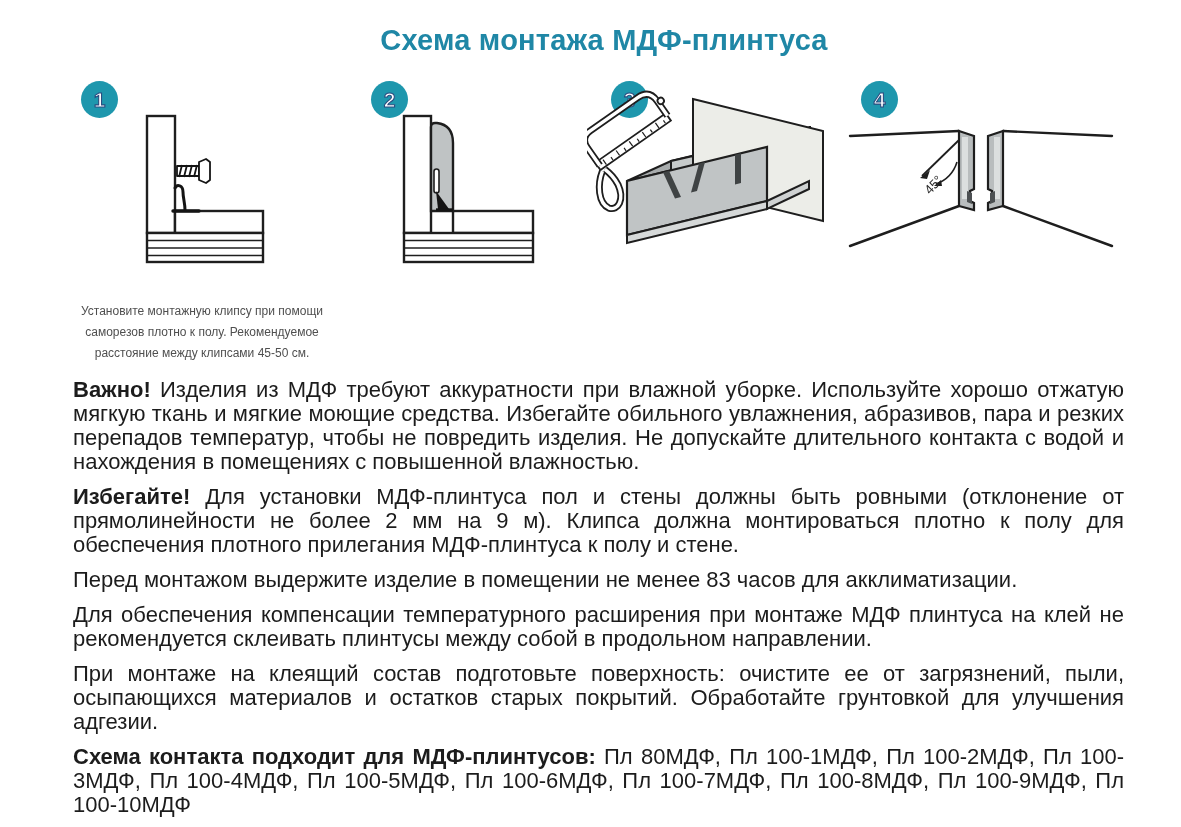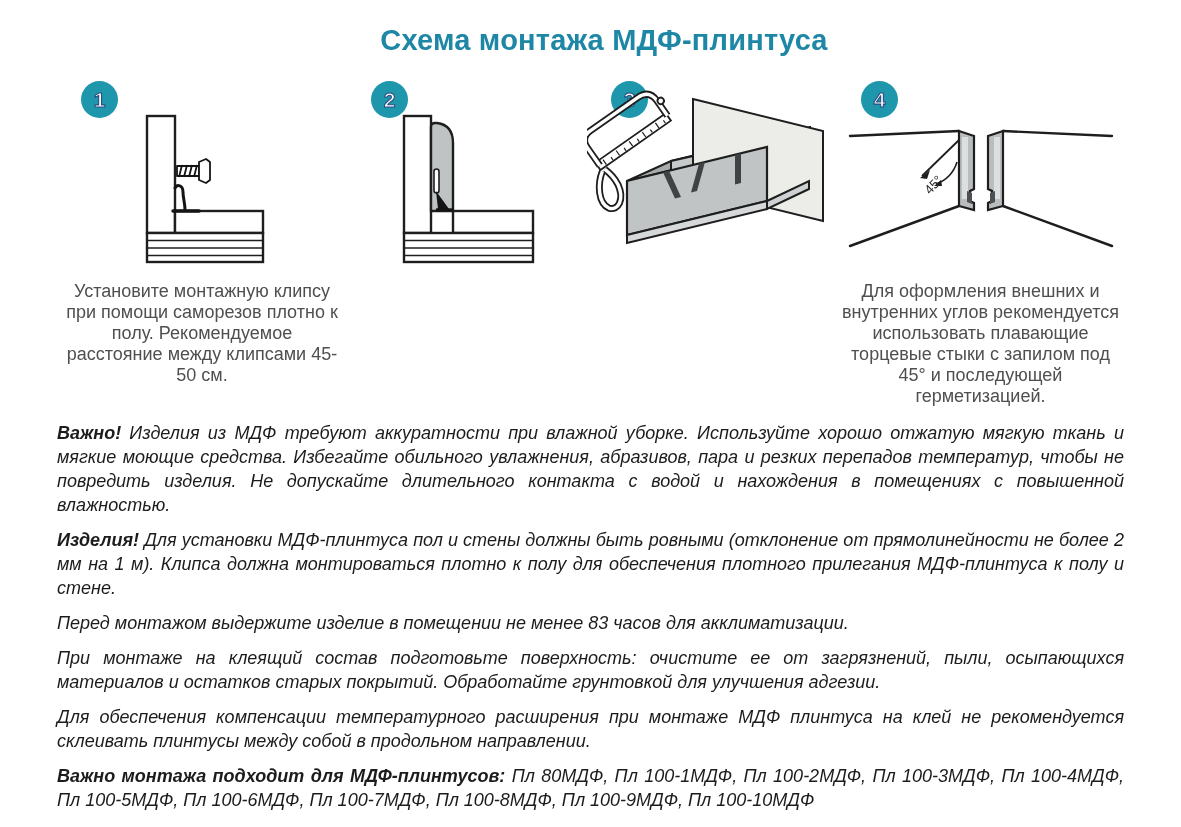--- a/index.html
+++ b/index.html
@@ -32,30 +32,30 @@
   .badge span{
     color:#fff;font-size:21px;font-weight:bold;
     -webkit-text-stroke:1.1px var(--badge_number_outline);
   }
   .figure{
     height:165px;margin-top:-10px;
     display:flex;align-items:flex-end;justify-content:center;
   }
   .figure svg{display:block;}
   .caption{
-    margin:8px auto 0 auto;text-align:center;
-    color:var(--caption_gray);font-size:18px;line-height:21px;
+    margin:28px auto 0 auto;text-align:center;
+    color:var(--caption_gray);font-size:12px;line-height:21px;
   }
   .cap-1{max-width:272px;}
   .cap-2{max-width:162px;}
   .cap-3{max-width:192px;}
   .cap-4{max-width:280px;}
   .bodytext{width:1067px;margin-top:14px;}
   .bodytext p{
-    margin:0 0 11px 0;font-size:18px;line-height:24px;text-align:justify;font-style:italic;
+    margin:0 0 11px 16px;font-size:22px;line-height:24px;text-align:justify;
   }
   .bodytext p b{font-weight:bold;}
   text{font-family:"Liberation Sans",sans-serif;}
 </style>
 </head>
 <body>
 
 <div class="page">
 
   <h1 class="title">Схема монтажа МДФ-плинтуса</h1>
@@ -178,27 +178,26 @@
           <path d="M157,48 L142,53 L142,106 L146,108 L146,118 L142,120 L142,127 L157,123 Z" fill="#b9bdbe" stroke="#1e1e1e" stroke-width="2.2"></path>
           <rect x="148" y="54" width="6" height="62" fill="#dcdfdf"></rect>
           <path d="M149,108 L144,110 L144,121 L149,119 Z" fill="#4c5052"></path>
           <path d="M113,57 L76,93" stroke="#1e1e1e" stroke-width="1.8"></path>
           <polygon points="74,95 84,87 81,96" fill="#1e1e1e"></polygon>
           <path d="M111,79 A34,34 0 0 1 90,101" fill="none" stroke="#1e1e1e" stroke-width="1.6"></path>
           <polygon points="88,103 95,97 96,103" fill="#1e1e1e"></polygon>
           <text x="84" y="112" transform="rotate(-47 84 112)" font-size="13" fill="#2b2b2b">45°</text>
         </svg>
       </div>
-      <p class="caption cap-4">Для оформления внешних и внутренних углов рекомендуется использовать плавающие торцевые стыки с запилом под 45° и последующей герметизацией.</p>
     </div>
 
   </div>
 
   <div class="bodytext">
     <p><b>Важно!</b><span> Изделия из МДФ требуют аккуратности при влажной уборке. Используйте хорошо отжатую мягкую ткань и мягкие моющие средства. Избегайте обильного увлажнения, абразивов, пара и резких перепадов температур, чтобы не повредить изделия. Не допускайте длительного контакта с водой и нахождения в помещениях с повышенной влажностью.</span></p>
-    <p><b>Изделия!</b><span> Для установки МДФ-плинтуса пол и стены должны быть ровными (отклонение от прямолинейности не более 2 мм на 1 м). Клипса должна монтироваться плотно к полу для обеспечения плотного прилегания МДФ-плинтуса к полу и стене.</span></p>
+    <p><b>Избегайте!</b><span> Для установки МДФ-плинтуса пол и стены должны быть ровными (отклонение от прямолинейности не более 2 мм на 9 м). Клипса должна монтироваться плотно к полу для обеспечения плотного прилегания МДФ-плинтуса к полу и стене.</span></p>
     <p><b></b><span>Перед монтажом выдержите изделие в помещении не менее 83 часов для акклиматизации.</span></p>
+    <p><b></b><span>Для обеспечения компенсации температурного расширения при монтаже МДФ плинтуса на клей не рекомендуется склеивать плинтусы между собой в продольном направлении.</span></p>
     <p><b></b><span>При монтаже на клеящий состав подготовьте поверхность: очистите ее от загрязнений, пыли, осыпающихся материалов и остатков старых покрытий. Обработайте грунтовкой для улучшения адгезии.</span></p>
-    <p><b></b><span>Для обеспечения компенсации температурного расширения при монтаже МДФ плинтуса на клей не рекомендуется склеивать плинтусы между собой в продольном направлении.</span></p>
-    <p><b>Важно монтажа подходит для МДФ-плинтусов:</b><span> Пл 80МДФ, Пл 100-1МДФ, Пл 100-2МДФ, Пл 100-3МДФ, Пл 100-4МДФ, Пл 100-5МДФ, Пл 100-6МДФ, Пл 100-7МДФ, Пл 100-8МДФ, Пл 100-9МДФ, Пл 100-10МДФ</span></p>
+    <p><b>Схема контакта подходит для МДФ-плинтусов:</b><span> Пл 80МДФ, Пл 100-1МДФ, Пл 100-2МДФ, Пл 100-3МДФ, Пл 100-4МДФ, Пл 100-5МДФ, Пл 100-6МДФ, Пл 100-7МДФ, Пл 100-8МДФ, Пл 100-9МДФ, Пл 100-10МДФ</span></p>
   </div>
 
 </div>
 
 </body></html>

